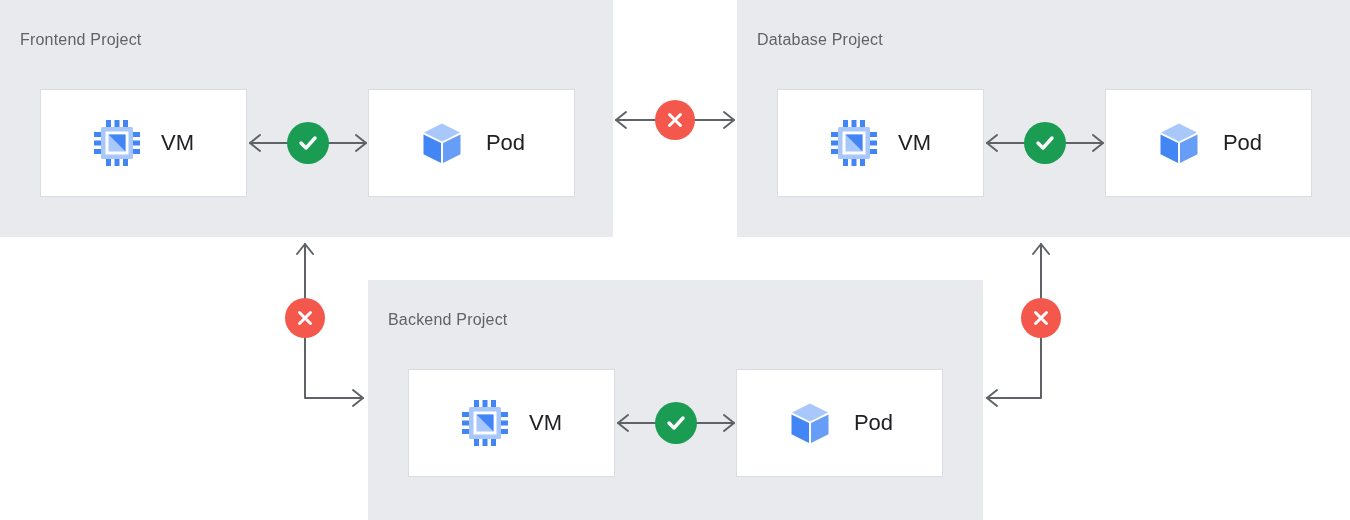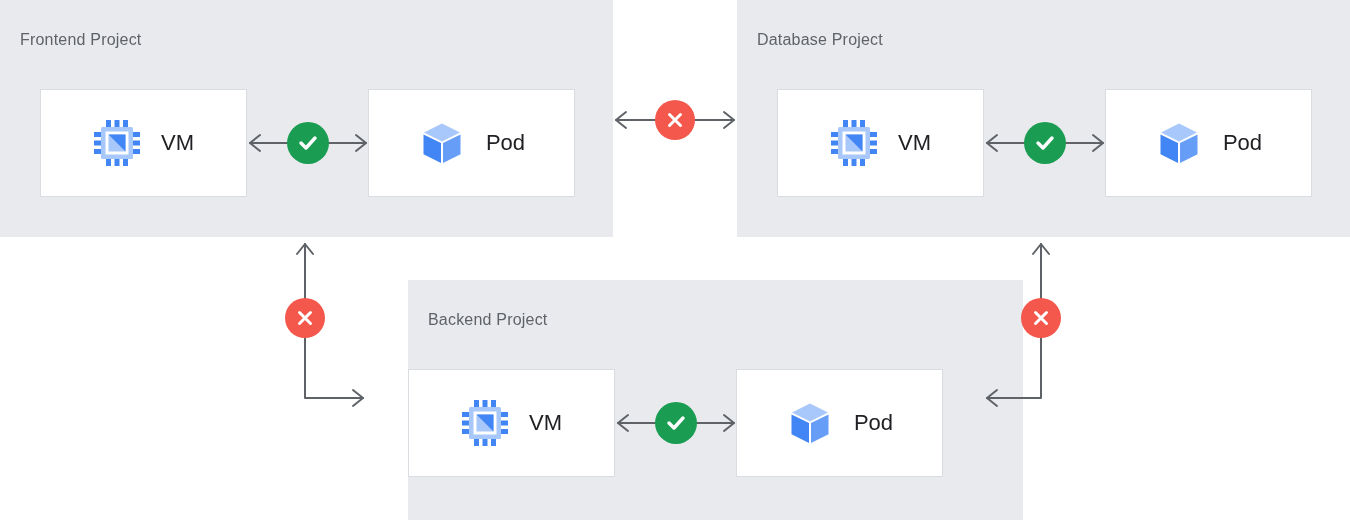--- a/index.html
+++ b/index.html
@@ -138,21 +138,21 @@
   </div>
   <div class="node-card" style="left:1105px;top:89px;">
     <svg class="node-icon" viewBox="0 0 48 48">
       <path d="M24,4.5 L42,13.5 L24,22.5 L6,13.5 Z" fill="#a8c7fa"></path>
       <path d="M5.5,15.5 L23,24 L23,44 L5.5,35.2 Z" fill="#4285f4"></path>
       <path d="M25,24 L42.5,15.5 L42.5,35.2 L25,44 Z" fill="#669df6"></path>
     </svg>
     <span class="node-label">Pod</span>
   </div>
 
-  <div class="panel" style="left:368px;top:280px;width:615px;height:240px;margin-left:40px;">
+  <div class="panel" style="left:368px;top:280px;width:615px;height:240px;">
     <div class="panel-title">Backend Project</div>
   </div>
   <div class="node-card" style="left:408px;top:369px;">
     <svg class="node-icon" viewBox="0 0 48 48">
       <g fill="#4285f4">
         <rect x="13" y="1" width="5" height="8"></rect>
           <rect x="21.5" y="1" width="5" height="8"></rect>
           <rect x="30" y="1" width="5" height="8"></rect>
         <rect x="13" y="39" width="5" height="8"></rect>
           <rect x="21.5" y="39" width="5" height="8"></rect>

